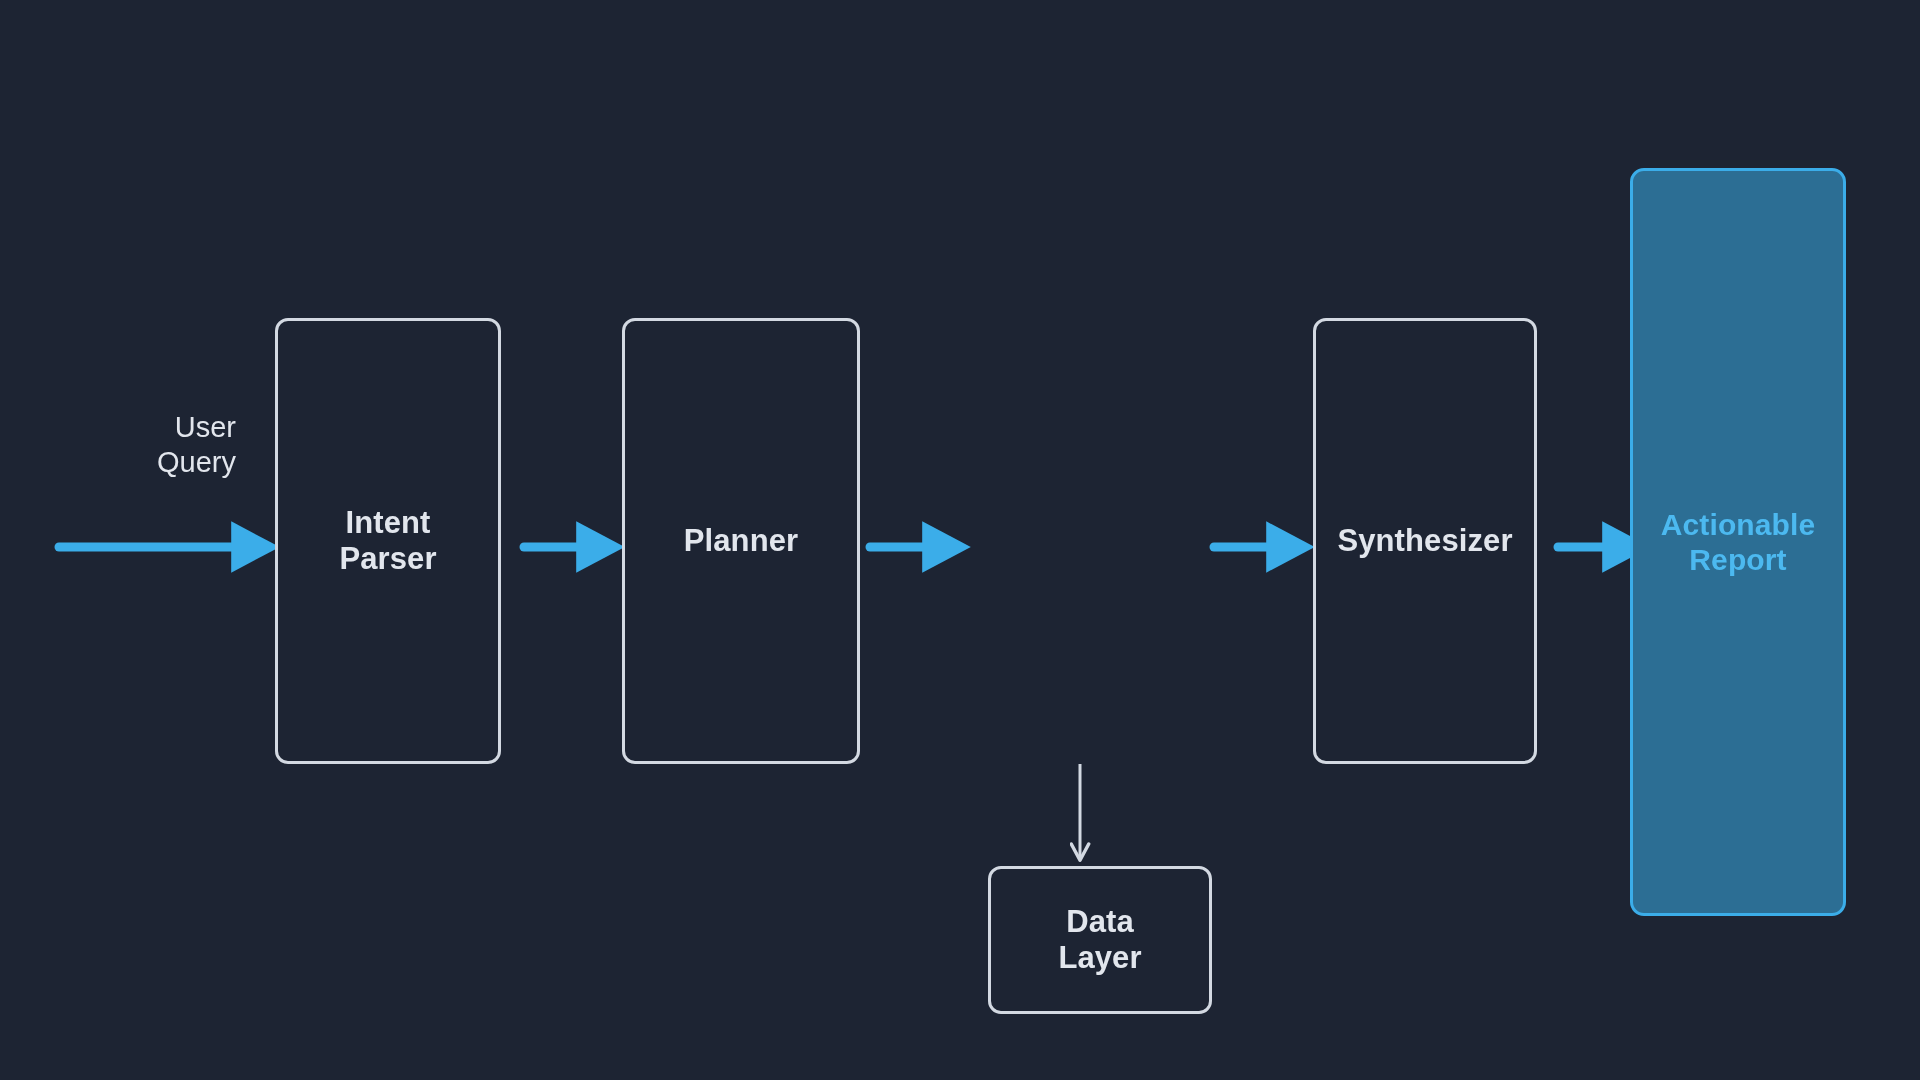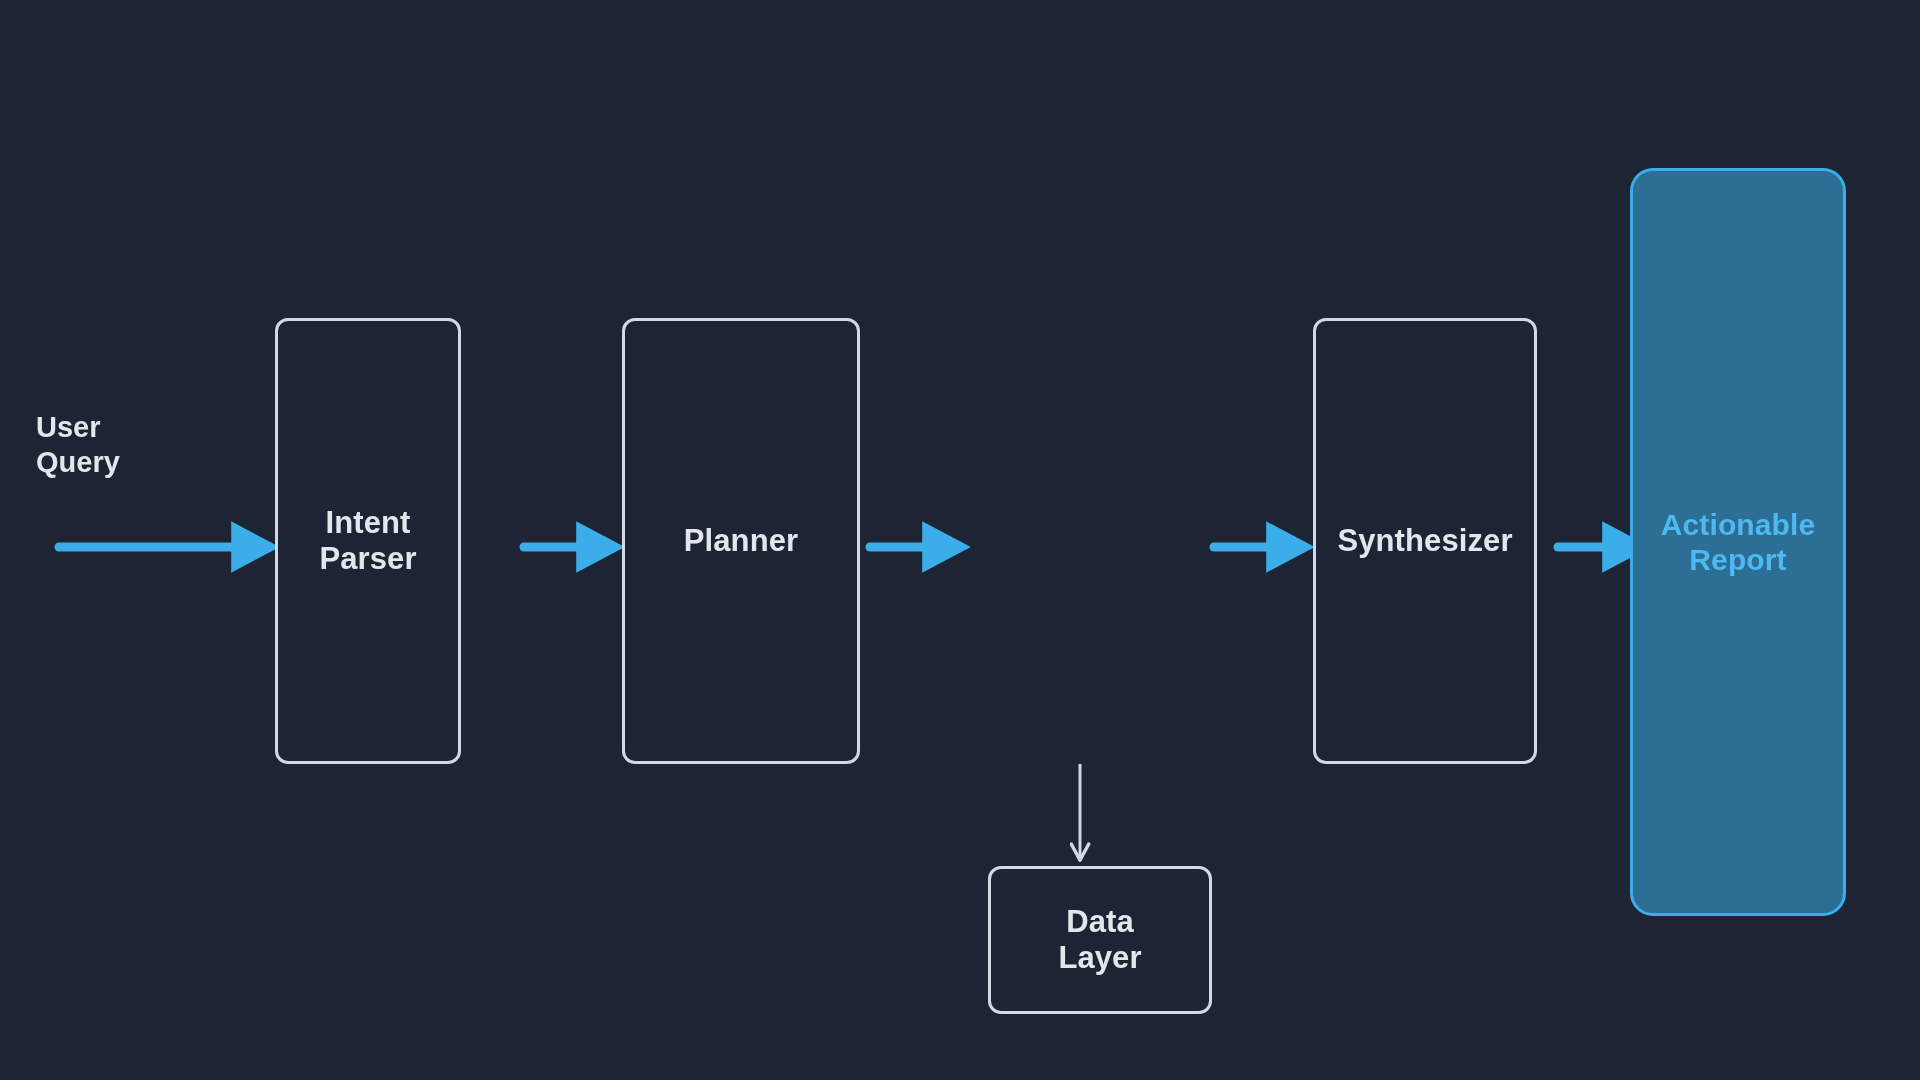--- a/index.html
+++ b/index.html
@@ -39,31 +39,31 @@
     display: block;
     white-space: pre-line;
     padding: 0 6px;
   }
 
   
   .node.accent {
     background: #2c6e94;
     border: 3px solid #3bade9;
     color: #4cb9f0;
-    border-radius: 23px;
+    border-radius: 14px;
   }
 
   
   .free-label {
     position: absolute;
     color: #e2e6ed;
-    font-weight: bold;
+    font-weight: normal;
     font-size: 29px;
     line-height: 1.2;
-    text-align: left;
+    text-align: right;
     white-space: pre-line;
     user-select: none;
   }
 
   
   .connector {
     position: absolute;
     overflow: visible;
     pointer-events: none;
   }
@@ -78,21 +78,21 @@
 
   <svg class="connector" style="left:55px; top:520px;" width="230" height="54">
     <defs>
       <marker id="ah-blue-1" markerWidth="6" markerHeight="6" refX="0.2" refY="3" orient="auto" markerUnits="strokeWidth">
         <path d="M0,0.15 L5.4,3 L0,5.85 z" fill="#3bade9"></path>
       </marker>
     </defs>
     <line x1="4" y1="27" x2="178" y2="27" stroke="#3bade9" stroke-width="9" stroke-linecap="round" marker-end="url(#ah-blue-1)"></line>
   </svg>
 
-  <div class="node" style="left:275px; top:318px; width:186px; height:446px;">
+  <div class="node" style="left:275px; top:318px; width:226px; height:446px;">
     <span class="node-label">Intent
 Parser</span>
   </div>
 
   <svg class="connector" style="left:520px; top:520px;" width="110" height="54">
     <defs>
       <marker id="ah-blue-2" markerWidth="6" markerHeight="6" refX="0.2" refY="3" orient="auto" markerUnits="strokeWidth">
         <path d="M0,0.15 L5.4,3 L0,5.85 z" fill="#3bade9"></path>
       </marker>
     </defs>

